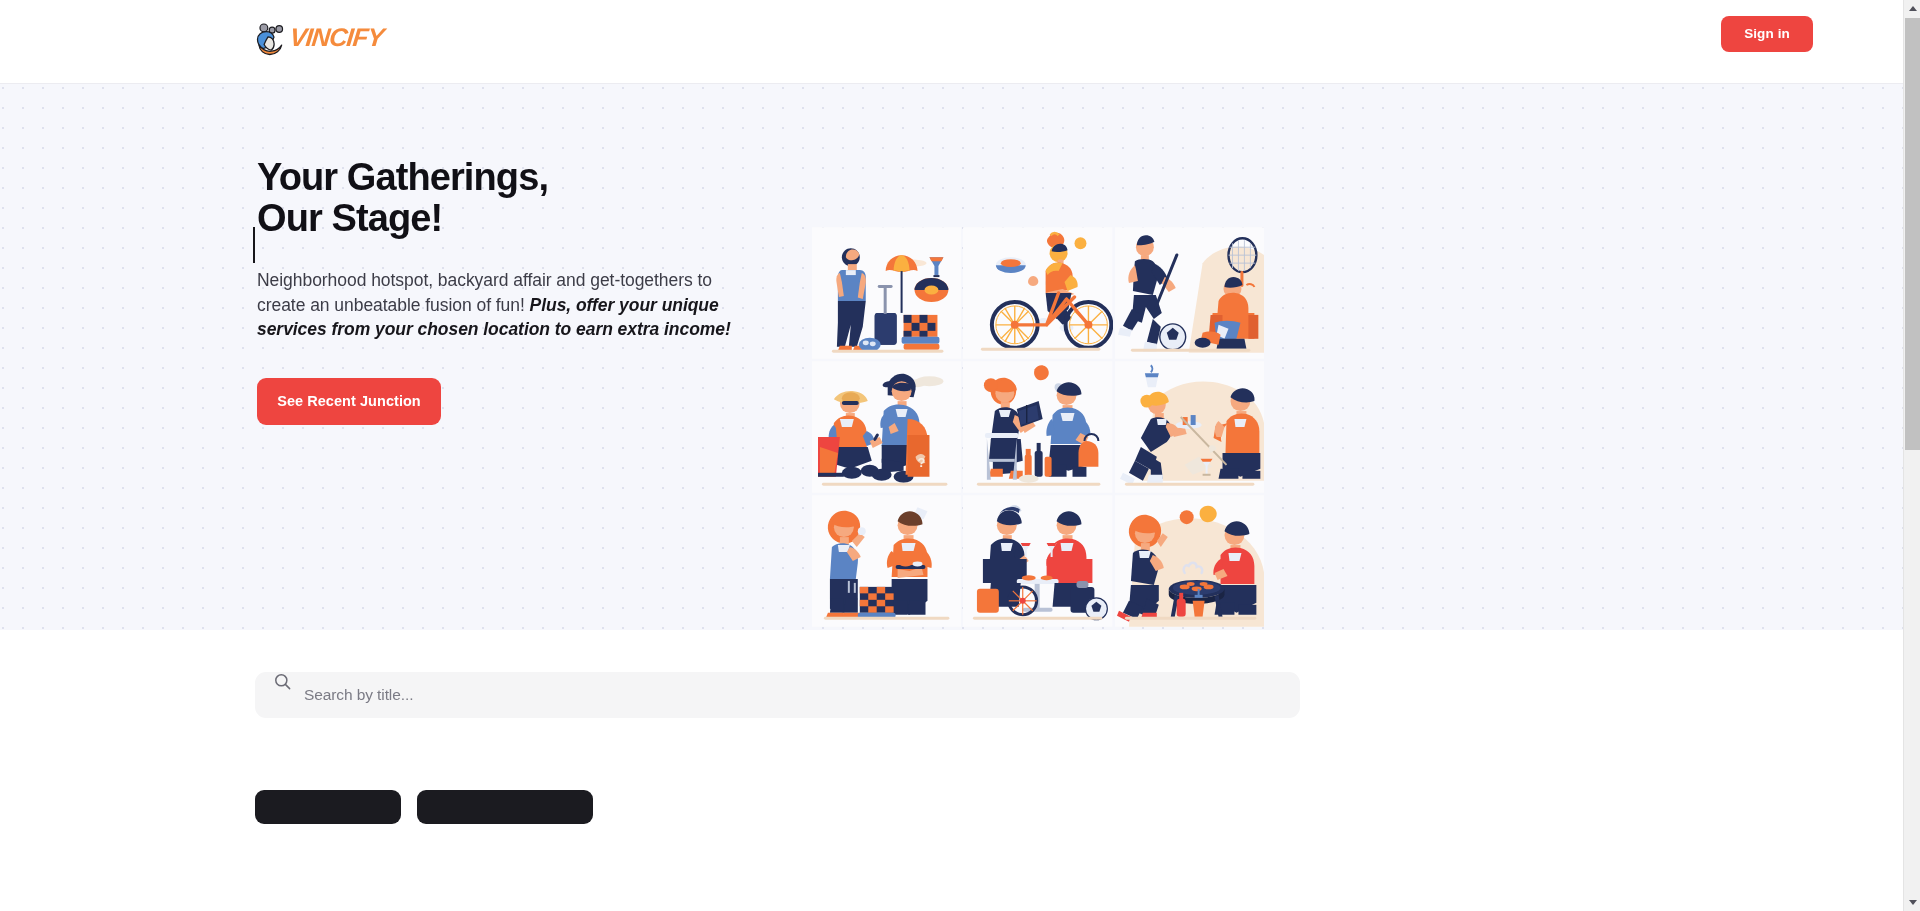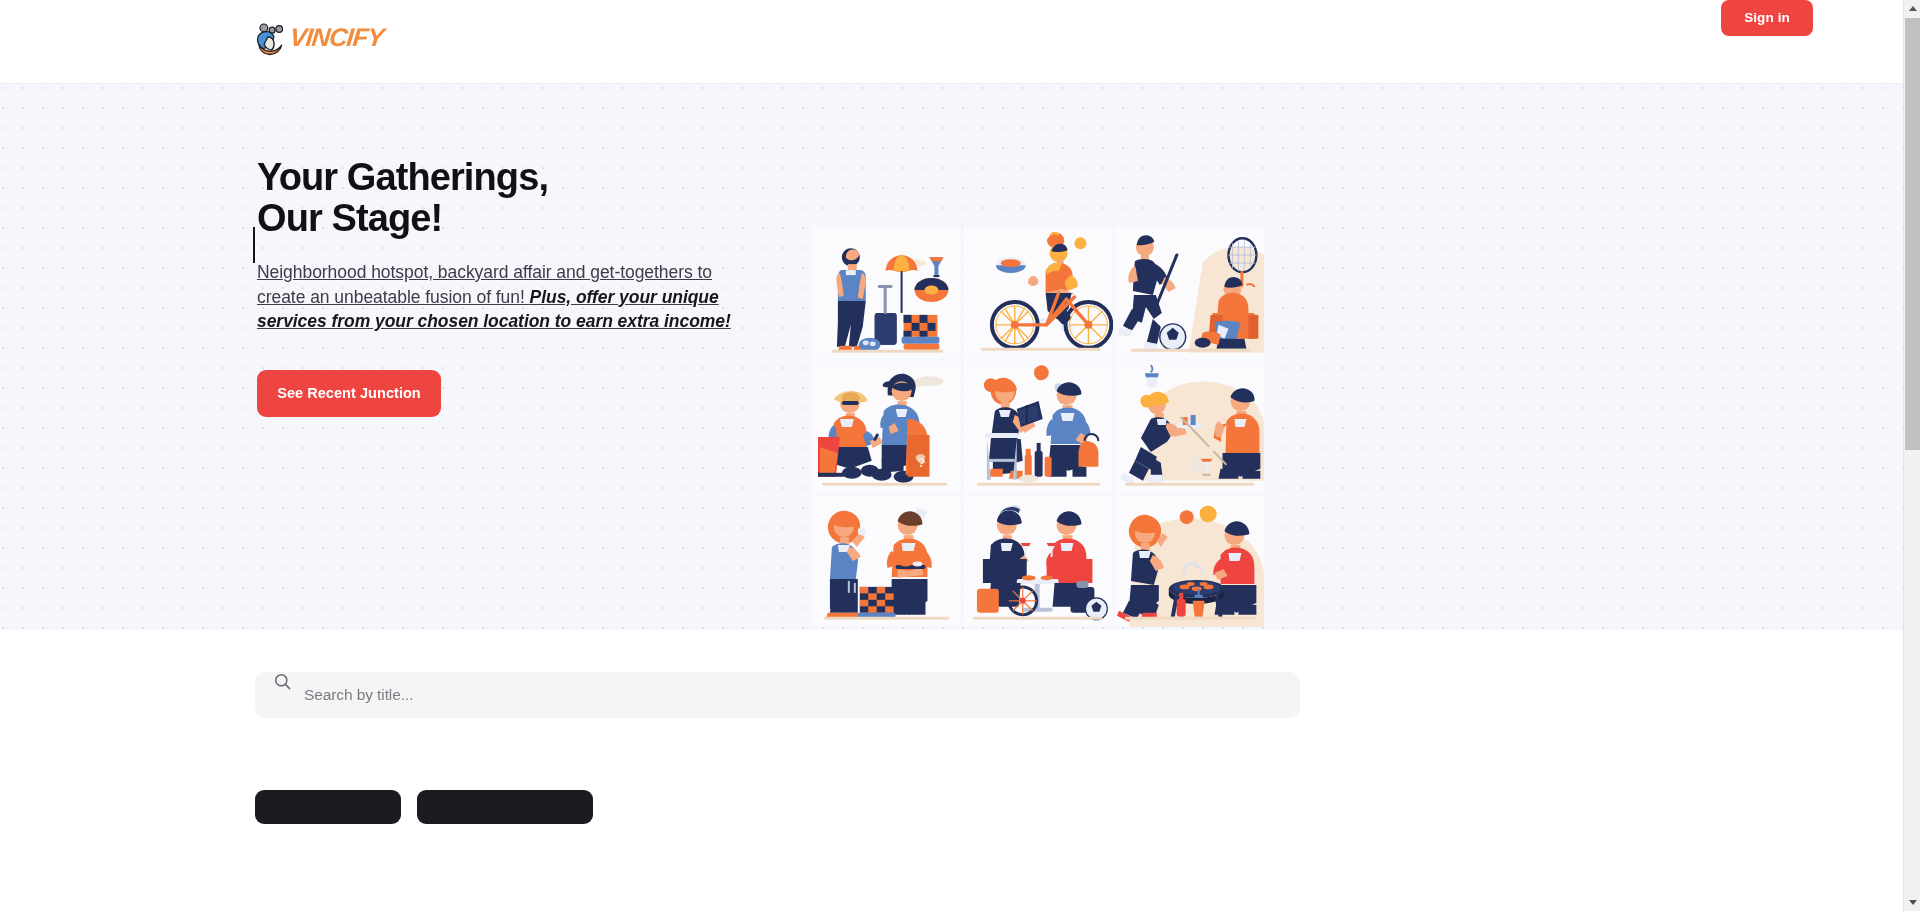--- a/index.html
+++ b/index.html
@@ -45,21 +45,21 @@
     align-items:center;
     gap:2px;
     height:48px;
   }
   .logo-mark { width:36px; height:36px; display:block; }
   .logo-word { height:34px; display:block; margin-left:-1px; }
 
   .signin-btn {
     position:absolute;
     right:90px;
-    top:0;
+    top:16px;
     width:92px;
     height:36px;
     background:#ee4540;
     color:#ffffff;
     border:none;
     border-radius:8px;
     font-family:"Liberation Sans", sans-serif;
     font-size:13.5px;
     font-weight:bold;
     letter-spacing:.1px;
@@ -112,28 +112,27 @@
     background:#17161b;
     display:block;
   }
   .hero-title .line {
     display:block;
     white-space:nowrap;
   }
   .hero-title .line + .line { margin-top:1px; }
 
   .hero-sub {
-    margin-top:22px;
+    margin-top:30px;
     font-size:17.5px;
     line-height:24.5px;
     color:#3c3c47;
     width:500px;
     padding-left:4px;
     letter-spacing:-.05px;
-    text-decoration:underline;
   }
   .hero-sub .em {
     font-weight:bold;
     font-style:italic;
     color:#17161b;
   }
 
   .cta-btn {
     display:block;
     margin-top:36px;

